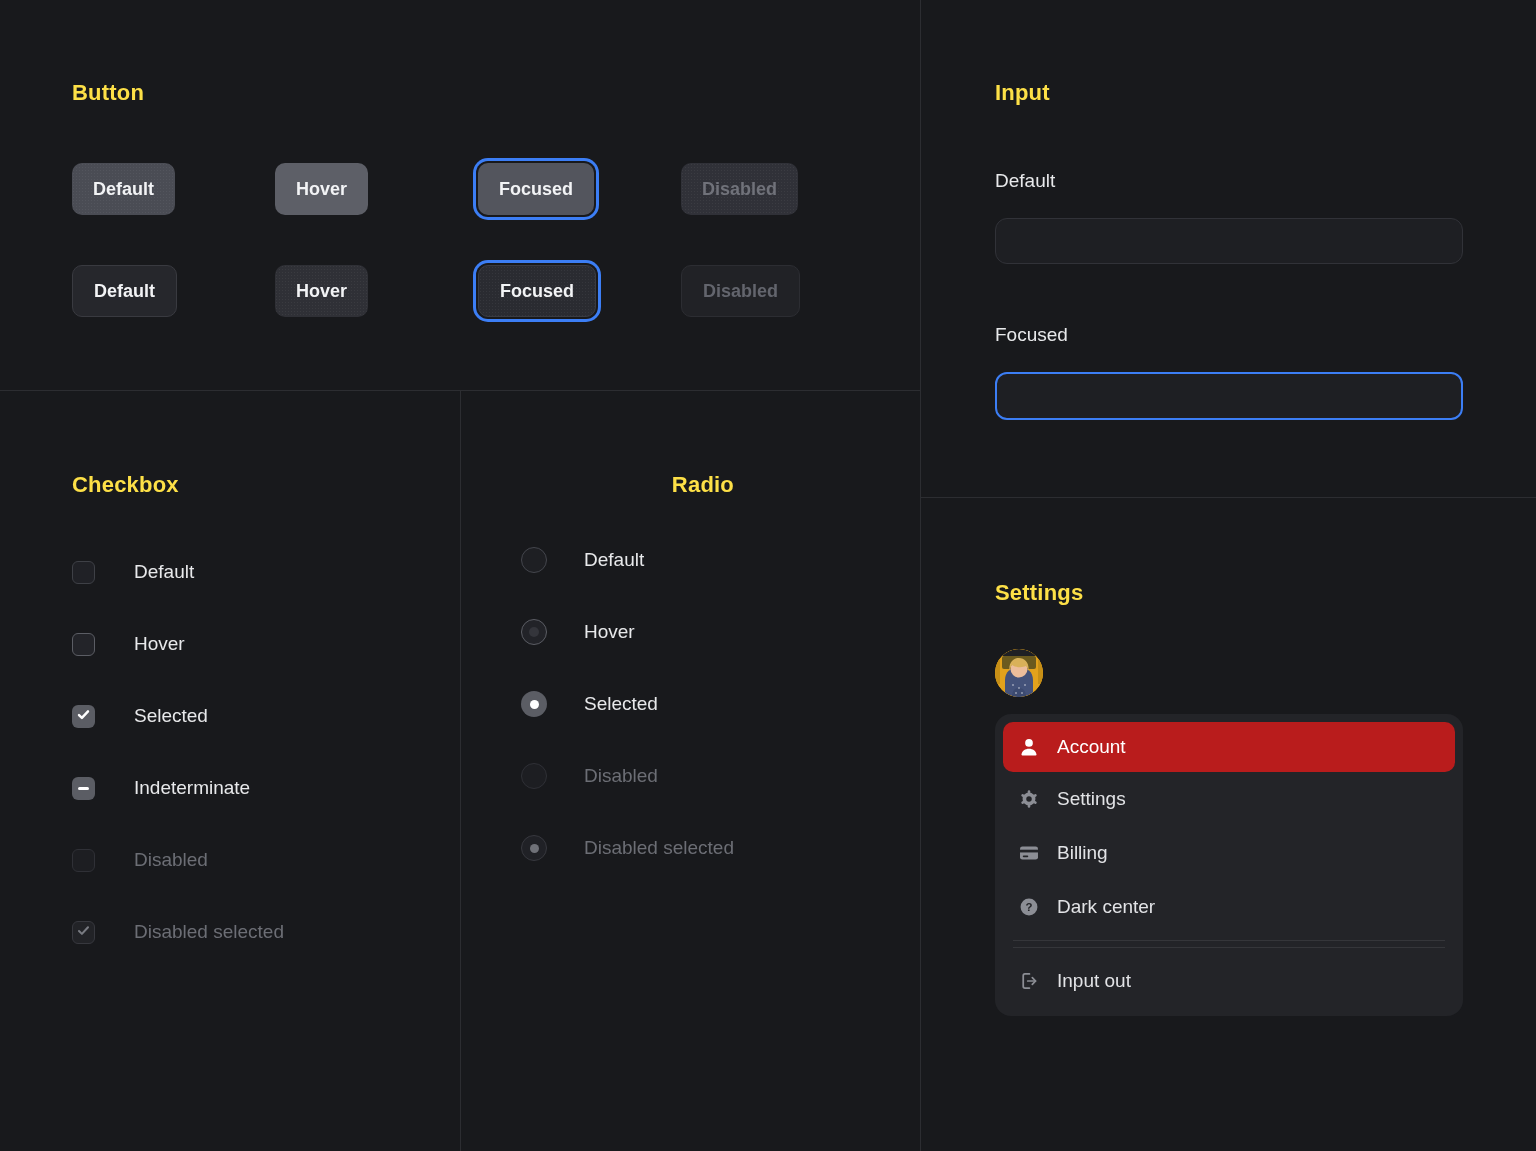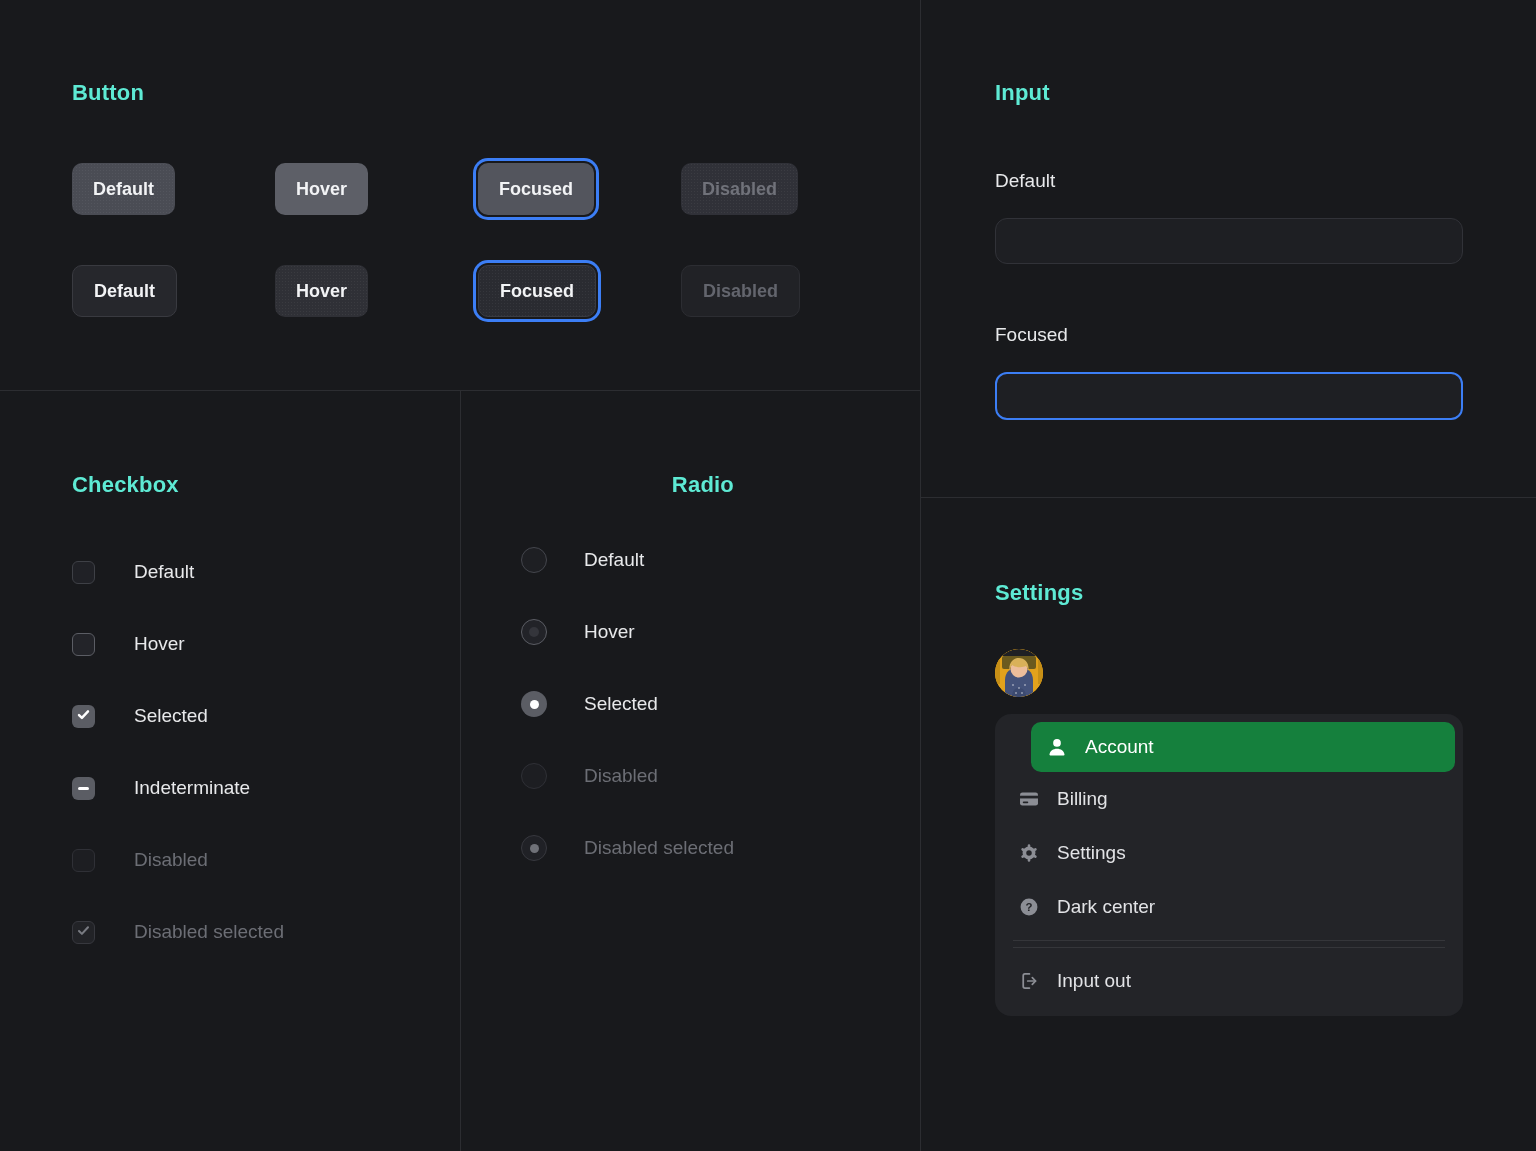--- a/index.html
+++ b/index.html
@@ -10,21 +10,21 @@
     color: #e8e9eb;
   }
   .divider { position: absolute; background: #2c2d31; }
   #div-v-main  { left: 920px; top: 0;     width: 1px;   height: 1151px; }
   #div-h-left  { left: 0;     top: 390px; width: 920px; height: 1px; }
   #div-v-left  { left: 460px; top: 390px; width: 1px;   height: 761px; }
   #div-h-right { left: 921px; top: 497px; width: 615px; height: 1px; }
 
   section { position: absolute; }
   h2 {
-    margin: 0; font-size: 22px; font-weight: 700; color: #5eead4;
+    margin: 0; font-size: 22px; font-weight: 700; color: #fde047;
     letter-spacing: .2px; line-height: 26px;
   }
 
   
   #sec-button { left: 72px; top: 80px; }
   .btn-grid {
     margin-top: 57px; display: grid;
     grid-template-columns: repeat(4, 203px); row-gap: 50px;
   }
   .btn {
@@ -109,21 +109,21 @@
     border: none; border-radius: 50%; overflow: hidden; background: #e2a21c; cursor: pointer;
   }
   .menu-panel {
     margin-top: 17px; width: 468px; background: #232428;
     border-radius: 16px; padding: 8px; box-sizing: border-box;
   }
   .menu-item {
     display: flex; align-items: center; gap: 17px; height: 54px;
     padding: 0 15px; border-radius: 10px; cursor: pointer;
   }
-  .menu-item.selected { height: 50px; background: #15803d; margin-left: 28px; }
+  .menu-item.selected { height: 50px; background: #b91c1c; }
   .menu-item .icon { width: 22px; height: 22px; flex: none; color: #8c8e95;
     display: flex; align-items: center; justify-content: center; }
   .menu-item.selected .icon { color: #ffffff; }
   .menu-label { font-size: 19px; color: #e2e3e6; }
   .menu-item.selected .menu-label { color: #ffffff; }
   .menu-divider { height: 1px; background: #35363a; margin: 6px 10px; }
 </style>
 </head>
 <body>
 
@@ -280,46 +280,46 @@
               <circle cx="12" cy="7.5" r="4.2"></circle>
               <path d="M3.8 20.2c.6-4.2 4-6.4 8.2-6.4s7.6 2.2 8.2 6.4c.1.5-.3 1-.9 1H4.7c-.6 0-1-.5-.9-1z"></path>
             </svg>
         </span>
         <span class="menu-label">Account</span>
       </div>
 
       <div class="menu-item">
         <span class="icon">
           <svg viewBox="0 0 24 24" width="22" height="22">
-              <rect x="2.2" y="4.8" width="19.6" height="14.4" rx="2.6" fill="currentColor"></rect>
-              <rect x="2.2" y="8.4" width="19.6" height="3" fill="#232428"></rect>
-              <rect x="5.2" y="14.6" width="6" height="2" rx="1" fill="#232428"></rect>
-            </svg>
-        </span>
-        <span class="menu-label">Billing</span>
-      </div>
-
-      <div class="menu-item">
-        <span class="icon">
-          <svg viewBox="0 0 24 24" width="22" height="22">
               <g fill="currentColor">
                 <rect x="10.6" y="2.5" width="2.8" height="19" rx="1.4"></rect>
                 <rect x="10.6" y="2.5" width="2.8" height="19" rx="1.4" transform="rotate(60 12 12)"></rect>
                 <rect x="10.6" y="2.5" width="2.8" height="19" rx="1.4" transform="rotate(120 12 12)"></rect>
                 <circle cx="12" cy="12" r="7"></circle>
               </g>
               <circle cx="12" cy="12" r="3" fill="#232428"></circle>
             </svg>
         </span>
         <span class="menu-label">Settings</span>
       </div>
 
       <div class="menu-item">
         <span class="icon">
           <svg viewBox="0 0 24 24" width="22" height="22">
+              <rect x="2.2" y="4.8" width="19.6" height="14.4" rx="2.6" fill="currentColor"></rect>
+              <rect x="2.2" y="8.4" width="19.6" height="3" fill="#232428"></rect>
+              <rect x="5.2" y="14.6" width="6" height="2" rx="1" fill="#232428"></rect>
+            </svg>
+        </span>
+        <span class="menu-label">Billing</span>
+      </div>
+
+      <div class="menu-item">
+        <span class="icon">
+          <svg viewBox="0 0 24 24" width="22" height="22">
               <circle cx="12" cy="12" r="9.2" fill="currentColor"></circle>
               <text x="12" y="16.4" text-anchor="middle" font-size="12.5" font-weight="700" font-family="Liberation Sans, sans-serif" fill="#232428">?</text>
             </svg>
         </span>
         <span class="menu-label">Dark center</span>
       </div>
 
       <div class="menu-divider"></div>
 
 

